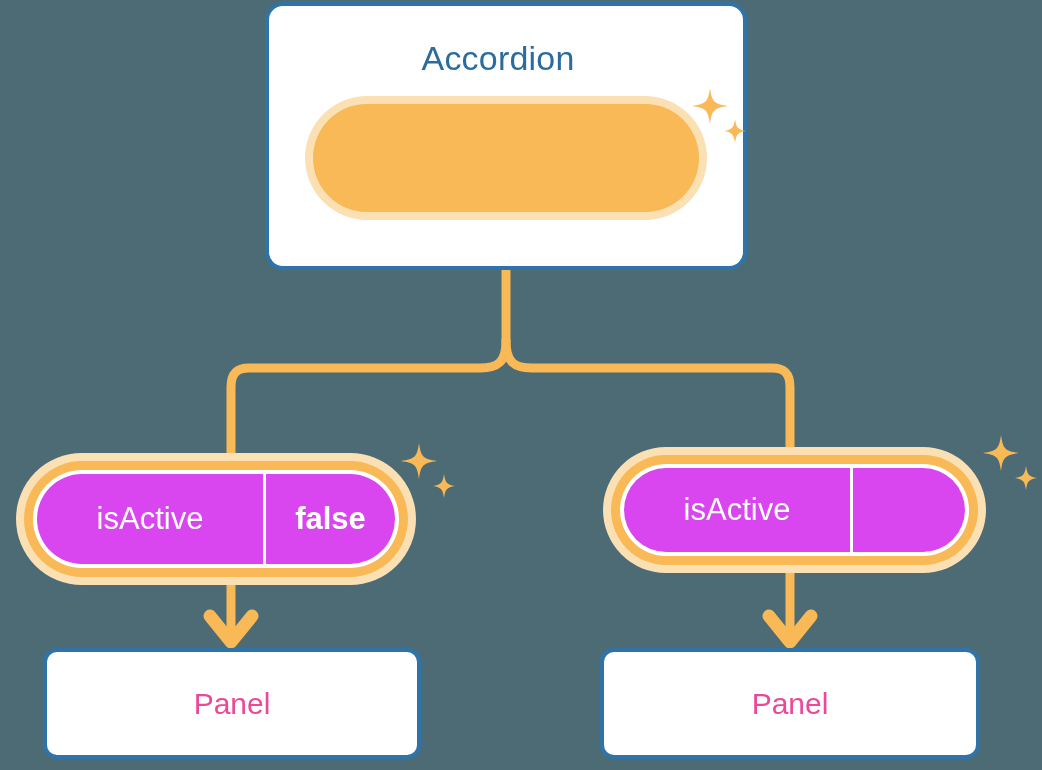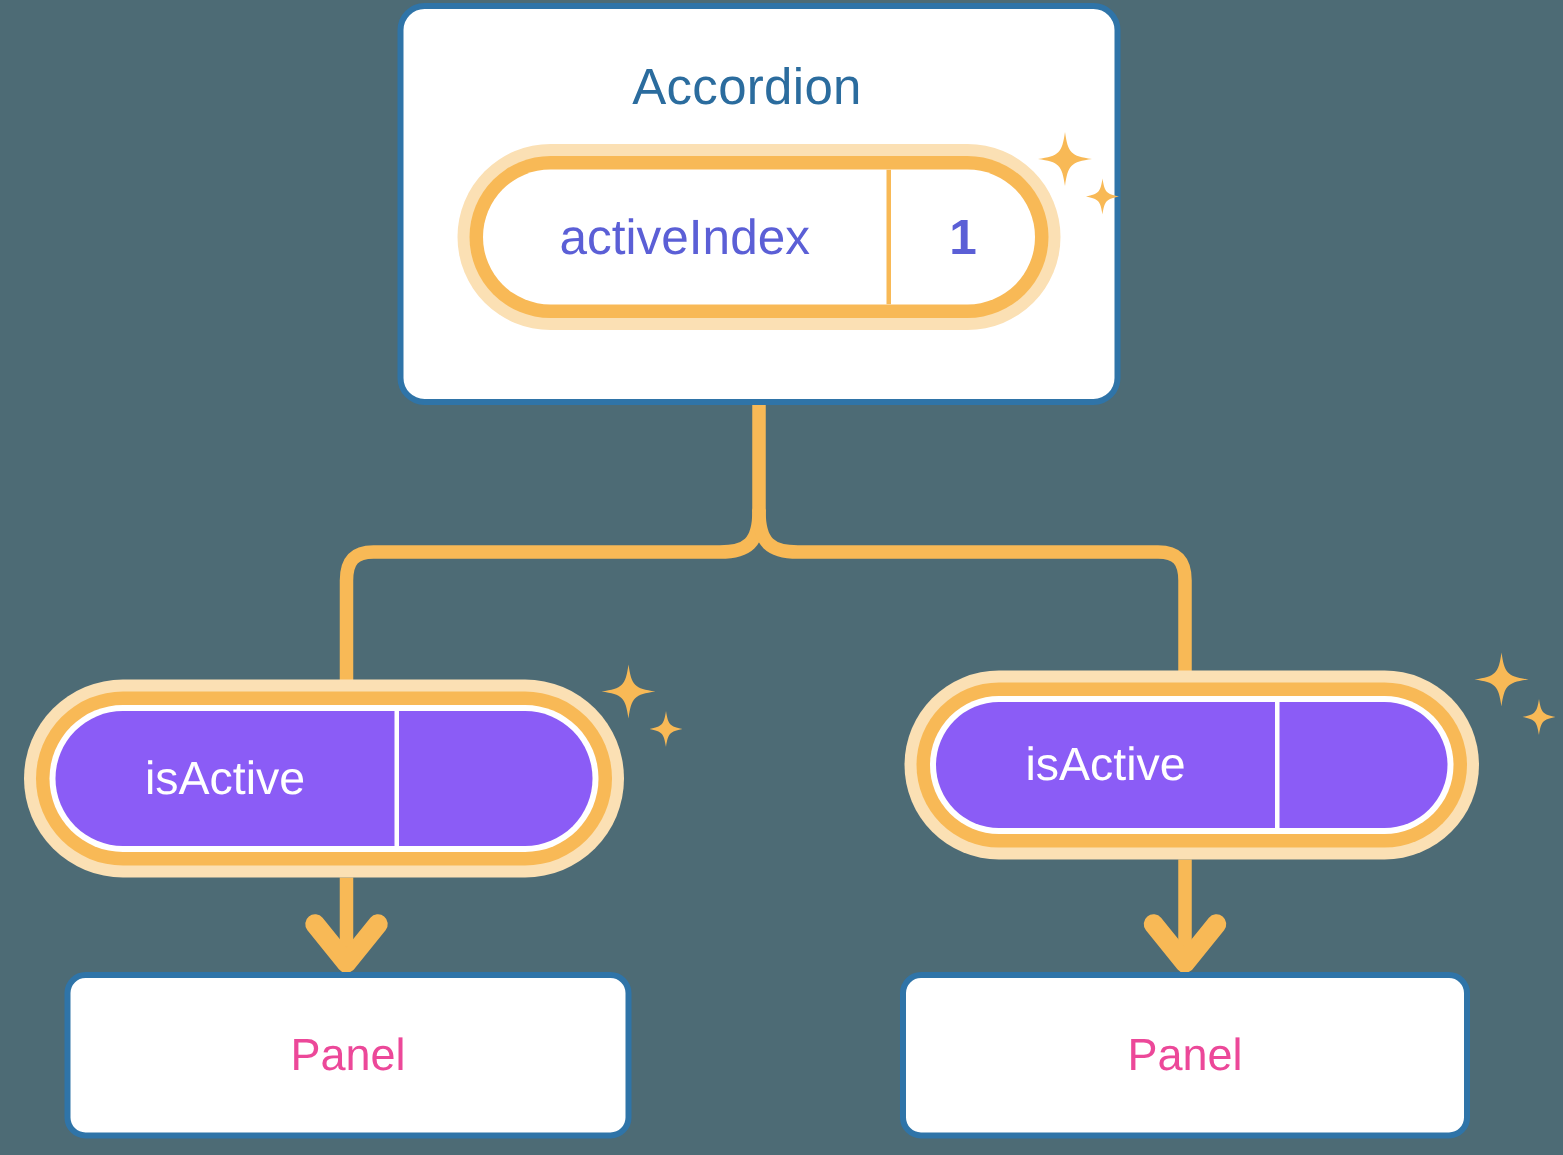--- a/index.html
+++ b/index.html
@@ -134,21 +134,21 @@
     background: #f8b956;
   }
   .pill-purple .pill-gap {
     position: absolute;
     inset: 17px;
     border-radius: 999px;
     background: #ffffff;
   }
   .pill-purple .pill-body {
     inset: 21px;
-    background: #8b5cf6;
+    background: #d946ef;
   }
   .pill-purple .pill-key {
     color: #ffffff;
     font-size: 31px;
     border-right: 3px solid #ffffff;
   }
   .pill-purple .pill-val {
     flex: 1;
     color: #ffffff;
     font-size: 31px;
@@ -229,32 +229,29 @@
     <path d="M769 616 L790 642 L811 616" stroke="#f8b956" stroke-width="13" fill="none" stroke-linecap="round" stroke-linejoin="round"></path>
   </svg>
 
   <div class="card" id="accordion-card">
     <div class="card-title">Accordion</div>
   </div>
 
   <div class="pill-wrap" id="pill-activeindex">
     <div class="pill-glow"></div>
     <div class="pill-ring"></div>
-    <div class="pill-body">
-      <div class="pill-key">activeIndex</div>
-      <div class="pill-val">1</div>
-    </div>
   </div>
 
   <div class="pill-wrap pill-purple" id="pill-isactive-false">
     <div class="pill-glow"></div>
     <div class="pill-ring"></div>
     <div class="pill-gap"></div>
     <div class="pill-body">
       <div class="pill-key">isActive</div>
+      <div class="pill-val">false</div>
     </div>
   </div>
 
   <div class="pill-wrap pill-purple" id="pill-isactive-true">
     <div class="pill-glow"></div>
     <div class="pill-ring"></div>
     <div class="pill-gap"></div>
     <div class="pill-body">
       <div class="pill-key">isActive</div>
     </div>

